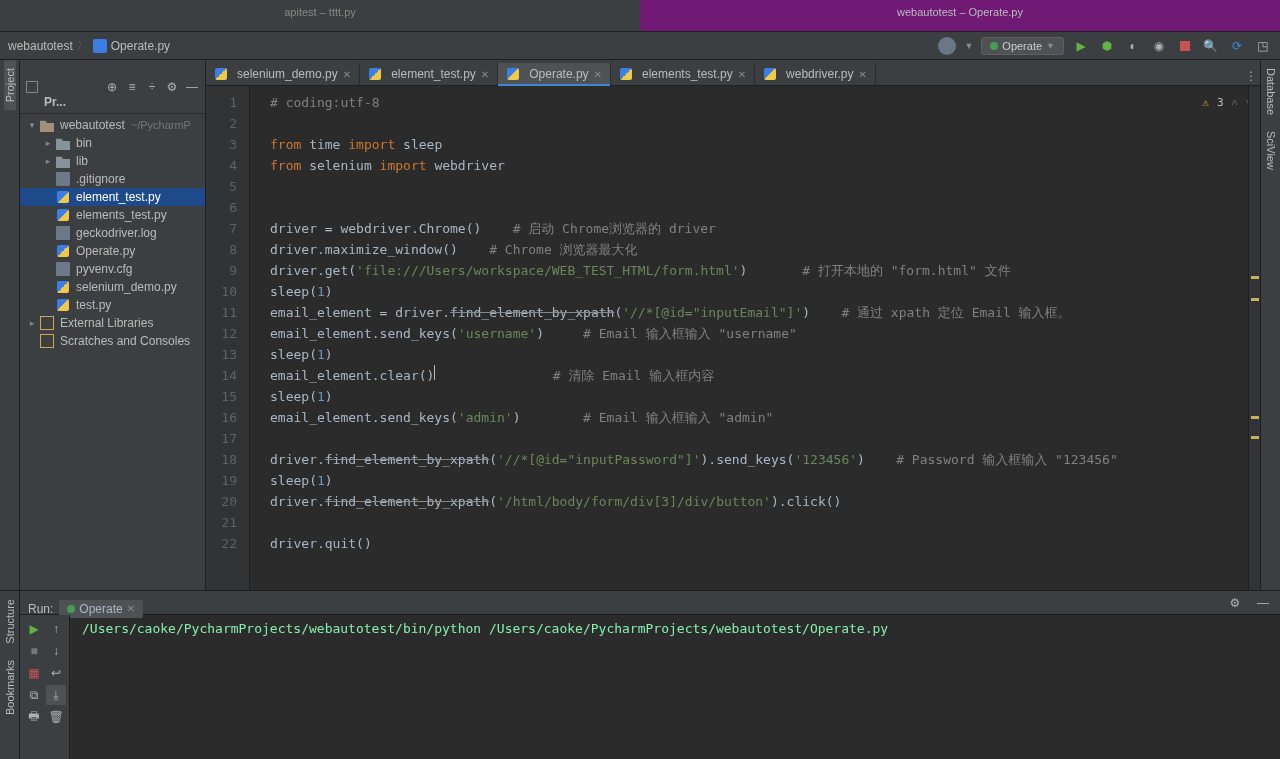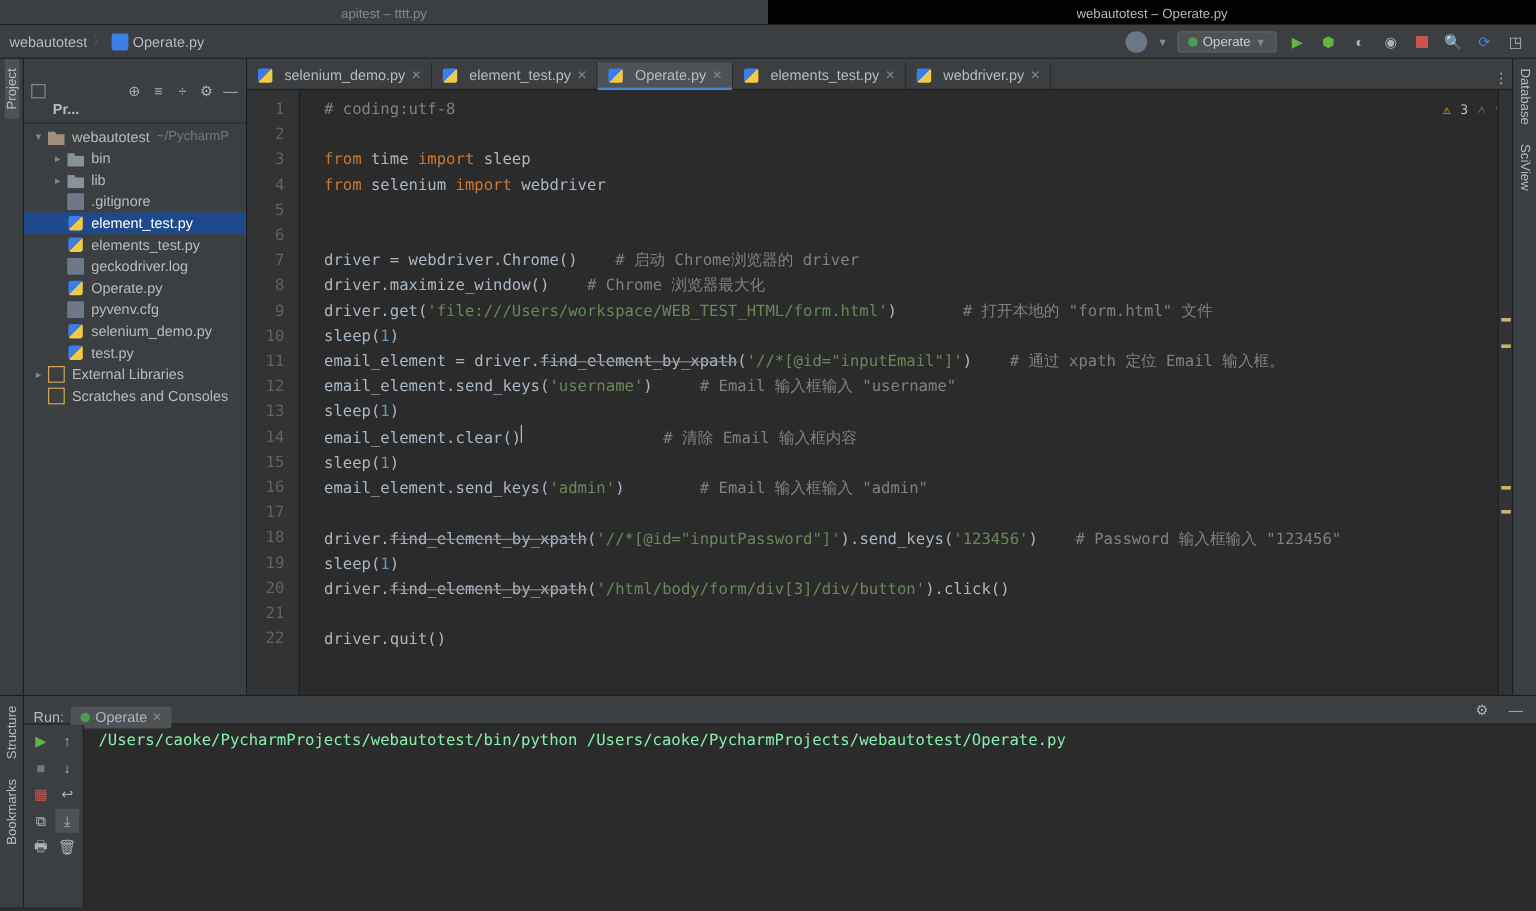--- a/index.html
+++ b/index.html
@@ -5,23 +5,23 @@
 * { margin: 0; padding: 0; box-sizing: border-box; }
 body {
   font-family: -apple-system, "Segoe UI", sans-serif;
   background: #2b2b2b;
   color: #a9b7c6;
   font-size: 12px;
   width: 1280px;
   height: 759px;
   overflow: hidden;
 }
-.tabbar-top { display:flex; height:21px; background:#3c3f41; border-bottom:1px solid #1e1f22; }
+.tabbar-top { display:flex; height:32px; background:#3c3f41; border-bottom:1px solid #1e1f22; }
 .tabbar-top .tab { flex:1; text-align:center; color:#888; line-height:24px; font-size:11px; cursor:pointer; }
-.tabbar-top .tab.active { background:#000000; color:#bbb; }
+.tabbar-top .tab.active { background:#701a75; color:#bbb; }
 
 .navbar { display:flex; height:28px; background:#3c3f41; border-bottom:1px solid #1e1f22; align-items:center; padding:0 8px; justify-content:space-between; }
 .breadcrumb { display:flex; align-items:center; gap:4px; font-size:12px; color:#bbb; }
 .breadcrumb .sep { color:#666; }
 .file-icon-py { width:14px; height:14px; display:inline-block; background:#3c7de6; border-radius:2px; position:relative; font-size:8px; color:#fff; text-align:center; line-height:14px; }
 .navbar-right { display:flex; align-items:center; gap:8px; }
 .nb-icon { width:18px; height:18px; display:flex; align-items:center; justify-content:center; color:#afb1b3; cursor:pointer; }
 .run-config { background:#4e5254; border:1px solid #5e6060; border-radius:3px; padding:2px 8px; display:flex; align-items:center; gap:4px; color:#ccc; font-size:11px;}
 .run-config::before { content:""; width:8px;height:8px;border-radius:50%;background:#499c54; }
 .run-icon { color:#62b543; }

